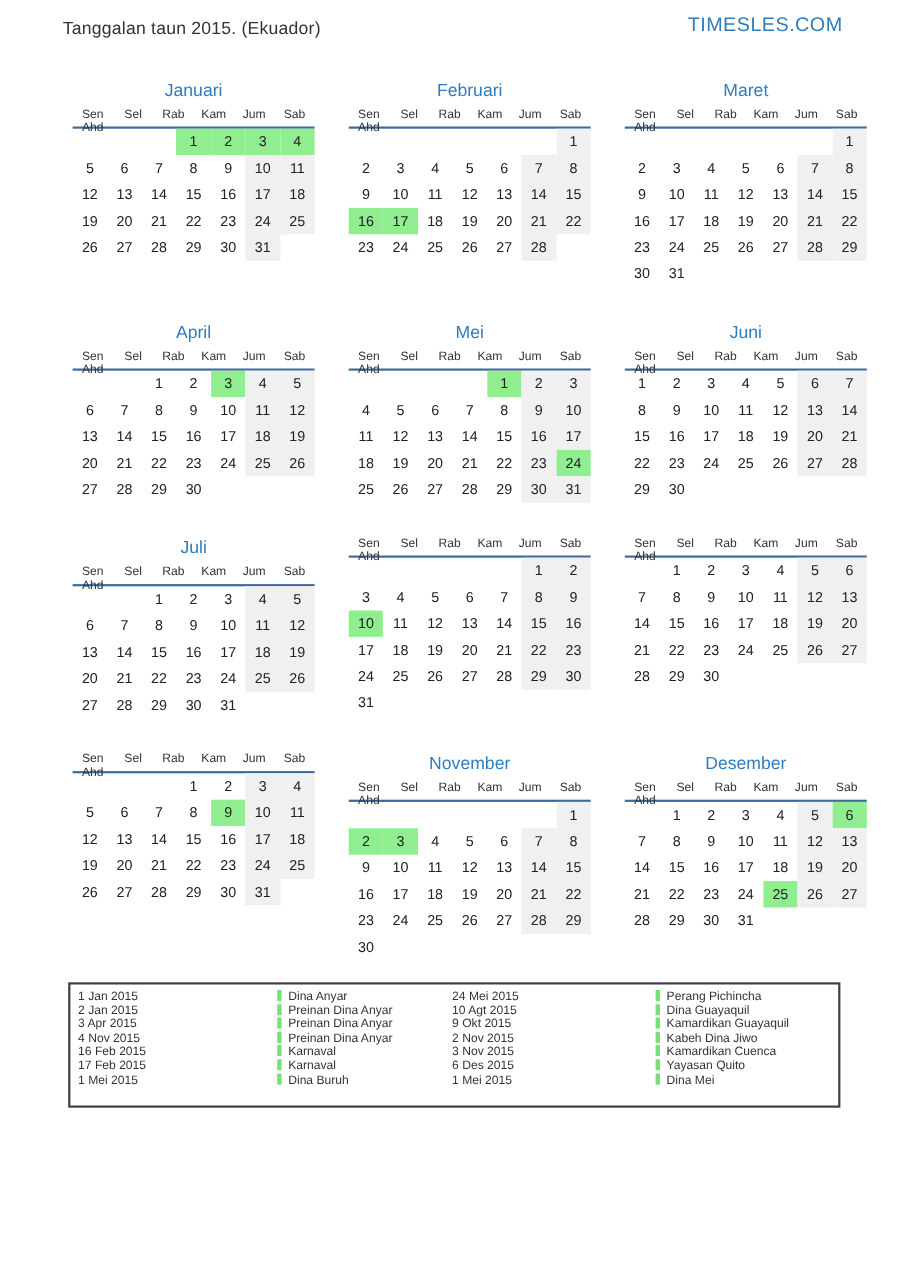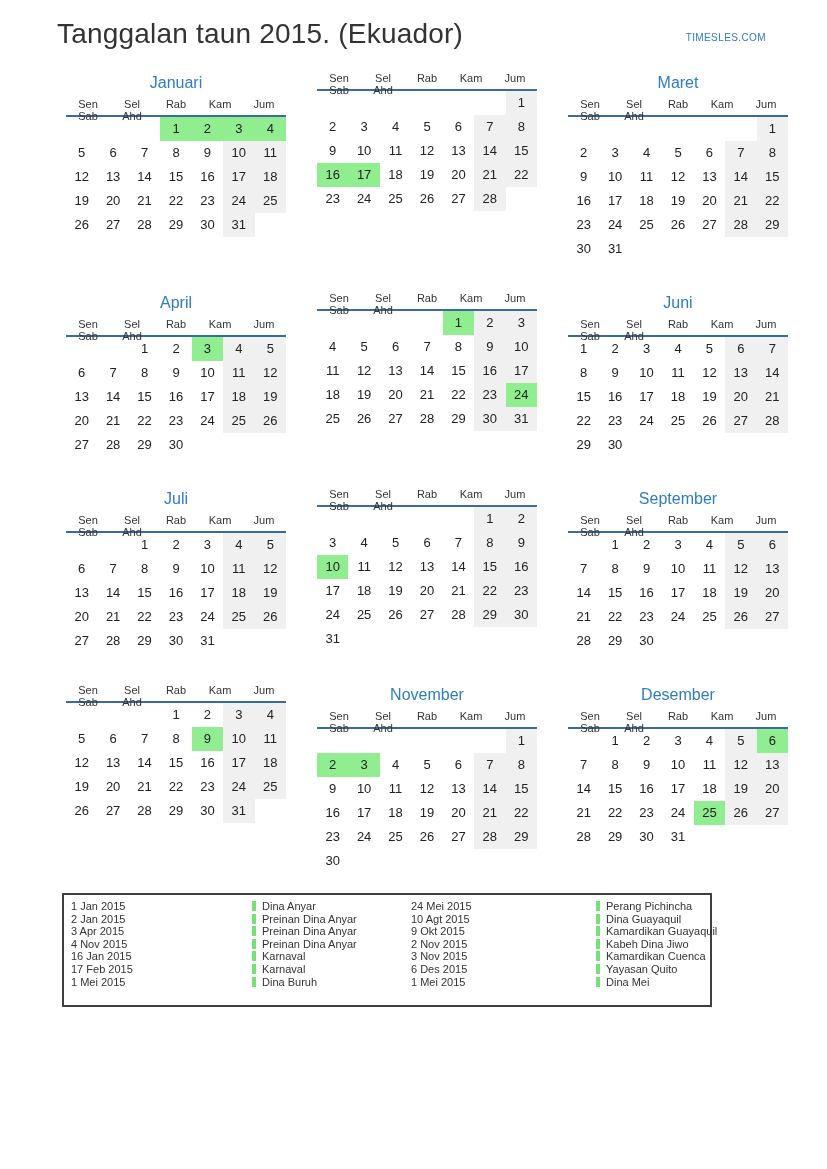--- a/index.html
+++ b/index.html
@@ -11,51 +11,51 @@
     --ink:#333333;
   }
   html,body{margin:0;padding:0;background:#ffffff;}
   body{
     width:827px;height:1169px;position:relative;
     font-family:"Liberation Sans","DejaVu Sans",sans-serif;
     color:var(--ink);
   }
   .page-title{
     position:absolute;left:57px;top:18px;
-    font-size:28px;color:#333;letter-spacing:.2px;
+    font-size:16px;color:#333;letter-spacing:.2px;
   }
   .site-link{
-    position:absolute;right:61px;top:32px;
-    font-size:10px;color:var(--accent);text-decoration:none;letter-spacing:.4px;
+    position:absolute;right:61px;top:12px;
+    font-size:18px;color:var(--accent);text-decoration:none;letter-spacing:.4px;
     cursor:pointer;
   }
   .months{
     position:absolute;left:66px;top:72px;
     display:grid;grid-template-columns:repeat(3,220px);
     column-gap:16px;row-gap:23px;align-items:start;gap:31px;
   }
   .month{width:220px;}
   .month-title{
     text-align:center;color:var(--accent);
     font-size:16px;height:26px;line-height:22px;
   }
   .dow-row{
-    display:grid;grid-template-columns:repeat(5,1fr);
+    display:grid;grid-template-columns:repeat(6,1fr);
     border-bottom:2px solid var(--rule);padding-bottom:4px;height:13px;
   }
   .dow{text-align:center;font-size:11px;color:#333;}
   .days{display:grid;grid-template-columns:repeat(7,1fr);}
   .cell{
     height:24px;line-height:24px;text-align:center;
     font-size:13px;color:#222;
   }
   .cell.weekend{background:var(--weekend);}
   .cell.holiday{background:var(--holiday);}
   .legend{
-    position:absolute;left:62px;top:893px;width:650px;height:114px;
+    position:absolute;left:62px;top:893px;width:702px;height:114px;
     box-sizing:border-box;border:2px solid #3f3f3f;
     padding:5px 0 0 7px;background:#fff;
   }
   .legend-row{
     display:grid;grid-template-columns:141px 199px 145px 1fr;
     font-size:11px;line-height:12.6px;color:#333;
   }
   .legend-name{white-space:nowrap;padding-left:40px;}
   .bar{
     display:inline-block;width:4px;height:10px;
@@ -112,20 +112,21 @@
         <div class="cell">26</div>
         <div class="cell">27</div>
         <div class="cell">28</div>
         <div class="cell">29</div>
         <div class="cell">30</div>
         <div class="cell weekend">31</div>
         <div class="cell"></div>
       </div>
     </div>
     <div class="month">
+      <div class="month-title">Februari</div>
       <div class="dow-row">
         <div class="dow">Sen</div>
         <div class="dow">Sel</div>
         <div class="dow">Rab</div>
         <div class="dow">Kam</div>
         <div class="dow">Jum</div>
         <div class="dow">Sab</div>
         <div class="dow">Ahd</div>
       </div>
       <div class="days">
@@ -265,20 +266,21 @@
         <div class="cell">27</div>
         <div class="cell">28</div>
         <div class="cell">29</div>
         <div class="cell">30</div>
         <div class="cell"></div>
         <div class="cell"></div>
         <div class="cell"></div>
       </div>
     </div>
     <div class="month">
+      <div class="month-title">Mei</div>
       <div class="dow-row">
         <div class="dow">Sen</div>
         <div class="dow">Sel</div>
         <div class="dow">Rab</div>
         <div class="dow">Kam</div>
         <div class="dow">Jum</div>
         <div class="dow">Sab</div>
         <div class="dow">Ahd</div>
       </div>
       <div class="days">
@@ -466,21 +468,20 @@
         <div class="cell">31</div>
         <div class="cell"></div>
         <div class="cell"></div>
         <div class="cell"></div>
         <div class="cell"></div>
         <div class="cell"></div>
         <div class="cell"></div>
       </div>
     </div>
     <div class="month">
-      <div class="month-title">September</div>
       <div class="dow-row">
         <div class="dow">Sen</div>
         <div class="dow">Sel</div>
         <div class="dow">Rab</div>
         <div class="dow">Kam</div>
         <div class="dow">Jum</div>
         <div class="dow">Sab</div>
         <div class="dow">Ahd</div>
       </div>
       <div class="days">
@@ -695,21 +696,21 @@
       <div>9 Okt 2015</div>
       <div class="legend-name"><div class="bar"></div><span>Kamardikan Guayaquil</span></div>
     </div>
     <div class="legend-row">
       <div>4 Nov 2015</div>
       <div class="legend-name"><div class="bar"></div><span>Preinan Dina Anyar</span></div>
       <div>2 Nov 2015</div>
       <div class="legend-name"><div class="bar"></div><span>Kabeh Dina Jiwo</span></div>
     </div>
     <div class="legend-row">
-      <div>16 Jan 2015</div>
+      <div>16 Feb 2015</div>
       <div class="legend-name"><div class="bar"></div><span>Karnaval</span></div>
       <div>3 Nov 2015</div>
       <div class="legend-name"><div class="bar"></div><span>Kamardikan Cuenca</span></div>
     </div>
     <div class="legend-row">
       <div>17 Feb 2015</div>
       <div class="legend-name"><div class="bar"></div><span>Karnaval</span></div>
       <div>6 Des 2015</div>
       <div class="legend-name"><div class="bar"></div><span>Yayasan Quito</span></div>
     </div>

